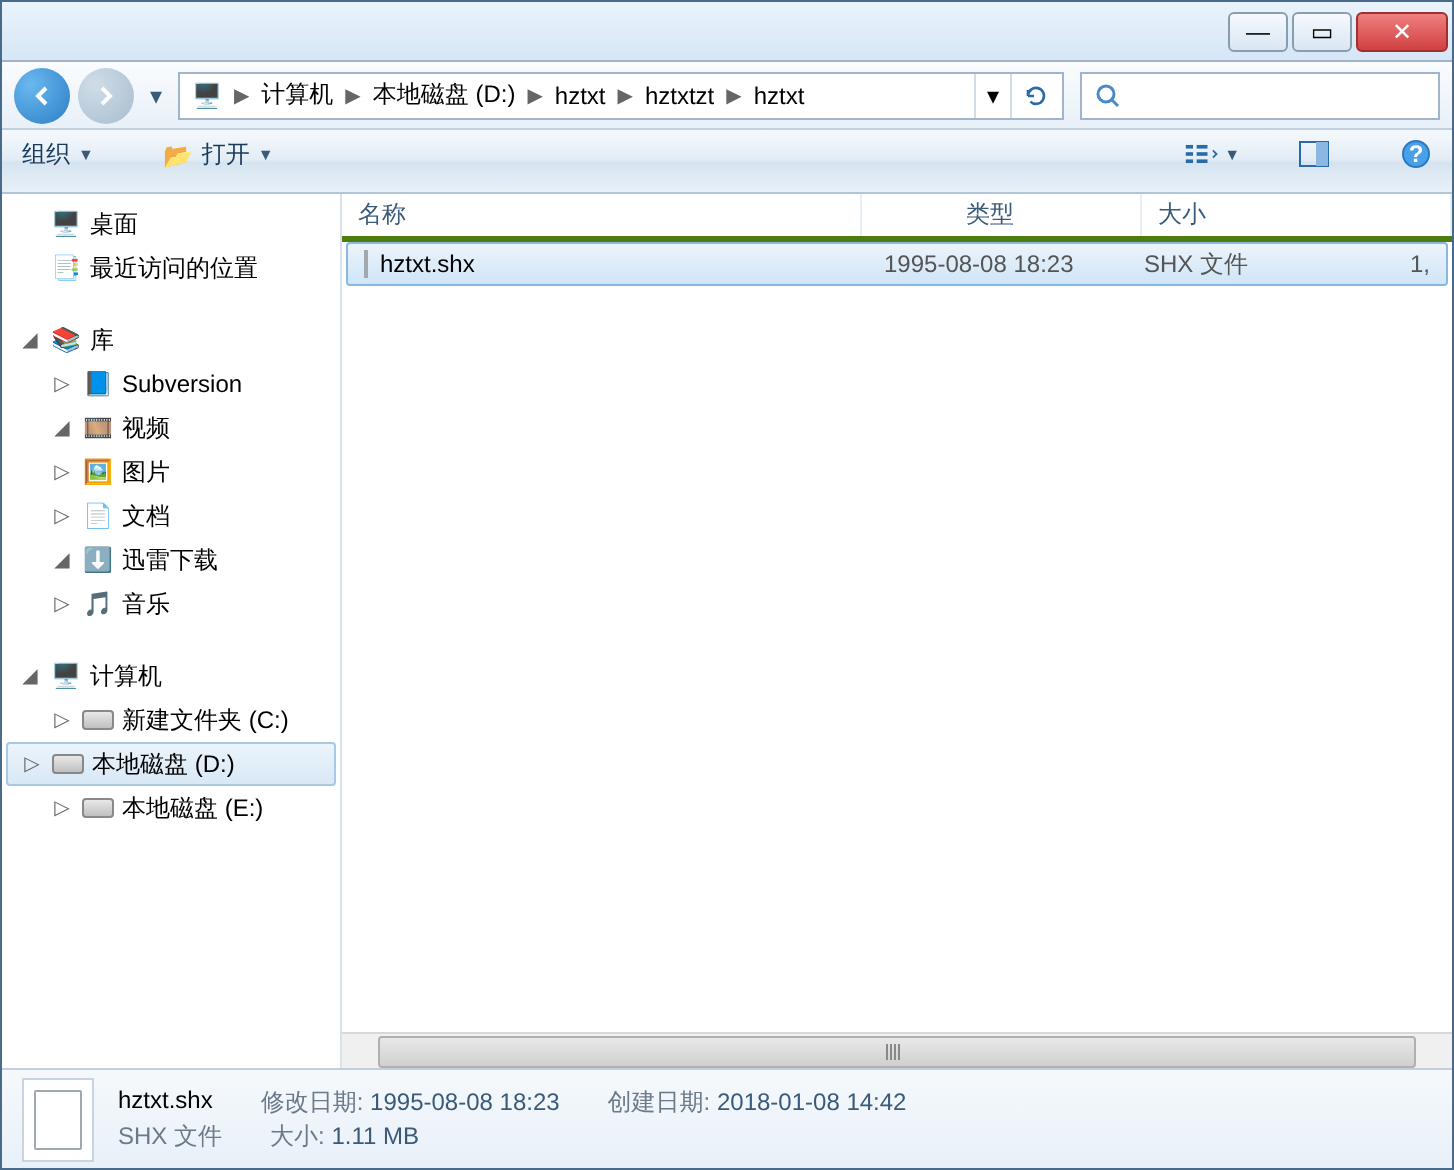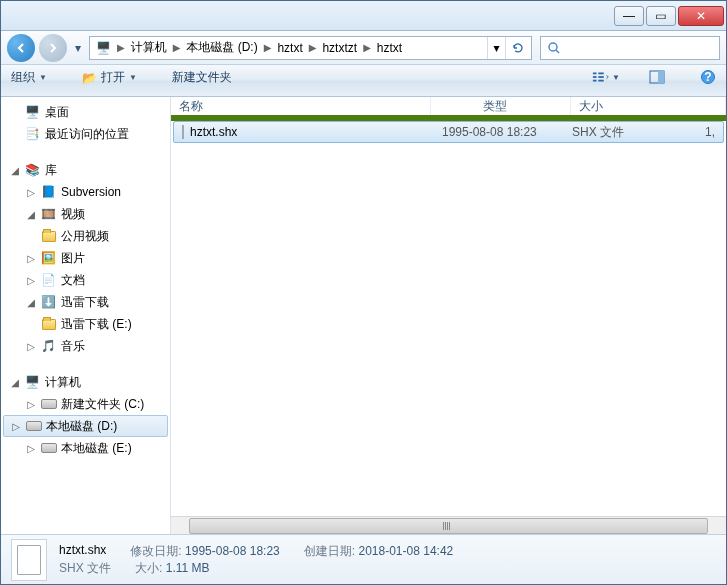--- a/index.html
+++ b/index.html
@@ -29,21 +29,21 @@
     .sidebar { width: 170px; background: #fff; overflow-y: auto; border-right: 1px solid #d8e2ec; position: relative; }
     .sidebar-inner { padding: 4px 0; }
     .tree-item { display: flex; align-items: center; height: 22px; padding-left: 8px; cursor: pointer; gap: 4px; }
     .tree-item.selected { background: linear-gradient(to bottom, #ecf4fb, #d8e8f5); border: 1px solid #a8c8e5; border-radius: 2px; margin: 0 2px; padding-left: 6px; }
     .tree-item .expand { width: 12px; font-size: 10px; color: #666; text-align: center; }
     .tree-item .icon { width: 16px; height: 16px; display: flex; align-items: center; justify-content: center; }
     .tree-indent-1 { padding-left: 24px; }
     .tree-indent-2 { padding-left: 40px; }
     .tree-spacer { height: 14px; }
     .filepane { flex: 1; display: flex; flex-direction: column; overflow: hidden; }
-    .columns { height: 24px; display: flex; align-items: center; border-bottom: 6px solid #4d7c0f; background: #fff; }
+    .columns { height: 24px; display: flex; align-items: center; border-bottom: 3px solid #4d7c0f; background: #fff; }
     .col { padding: 0 8px; color: #3a5a7a; border-right: 1px solid #e8eef5; height: 100%; display: flex; align-items: center; cursor: pointer; }
     .col-name { width: 260px; }
     .col-date { width: 130px; }
     .col-type { width: 96px; margin-left: 44px; }
     .col-size { flex: 1; }
     .filelist { flex: 1; overflow: auto; }
     .filerow { display: flex; align-items: center; height: 22px; cursor: pointer; }
     .filerow.selected { background: linear-gradient(to bottom, #ecf4fb, #cfe5f7); border: 1px solid #8ab8e0; border-radius: 2px; margin: 0 2px; }
     .cell { padding: 0 8px; white-space: nowrap; overflow: hidden; }
     .cell-name { width: 260px; display: flex; align-items: center; gap: 6px; }
@@ -129,23 +129,20 @@
   <div class="toolbar">
     <div class="tool-item">
         <span>组织</span>
         <span class="tool-dd">▼</span>
       </div>
     <div class="tool-item">
       <span class="icon">📂</span>
       <span>打开</span>
         <span class="tool-dd">▼</span>
     </div>
-    <div class="tool-item">
-        <span>新建文件夹</span>
-      </div>
     <div class="tool-spacer"></div>
     <div class="tool-icon-btn">
       <svg width="20" height="14" viewBox="0 0 20 14">
           <rect x="1" y="2" width="4" height="2" fill="#2a6aa8"></rect>
           <rect x="1" y="6" width="4" height="2" fill="#2a6aa8"></rect>
           <rect x="1" y="10" width="4" height="2" fill="#2a6aa8"></rect>
           <rect x="7" y="2" width="6" height="2" fill="#2a6aa8"></rect>
           <rect x="7" y="6" width="6" height="2" fill="#2a6aa8"></rect>
           <rect x="7" y="10" width="6" height="2" fill="#2a6aa8"></rect>
           <path d="M16 5l2 2-2 2" stroke="#2a6aa8" fill="none"></path>
@@ -186,46 +183,34 @@
         <div class="tree-item tree-indent-1">
             <span class="expand">▷</span>
             <span class="icon">📘</span>
             <span>Subversion</span>
           </div>
         <div class="tree-item tree-indent-1">
             <span class="expand">◢</span>
             <span class="icon">🎞️</span>
             <span>视频</span>
           </div>
-        <div class="tree-item tree-indent-2">
-            <span class="icon">
-              <span class="folder-icon"></span>
-            </span>
-            <span>公用视频</span>
-          </div>
         <div class="tree-item tree-indent-1">
             <span class="expand">▷</span>
             <span class="icon">🖼️</span>
             <span>图片</span>
           </div>
         <div class="tree-item tree-indent-1">
             <span class="expand">▷</span>
             <span class="icon">📄</span>
             <span>文档</span>
           </div>
         <div class="tree-item tree-indent-1">
             <span class="expand">◢</span>
             <span class="icon">⬇️</span>
             <span>迅雷下载</span>
-          </div>
-        <div class="tree-item tree-indent-2">
-            <span class="icon">
-              <span class="folder-icon"></span>
-            </span>
-            <span>迅雷下载 (E:)</span>
           </div>
         <div class="tree-item tree-indent-1">
             <span class="expand">▷</span>
             <span class="icon">🎵</span>
             <span>音乐</span>
           </div>
         <div class="tree-spacer"></div>
         <div class="tree-item">
             <span class="expand">◢</span>
             <span class="icon">🖥️</span>

